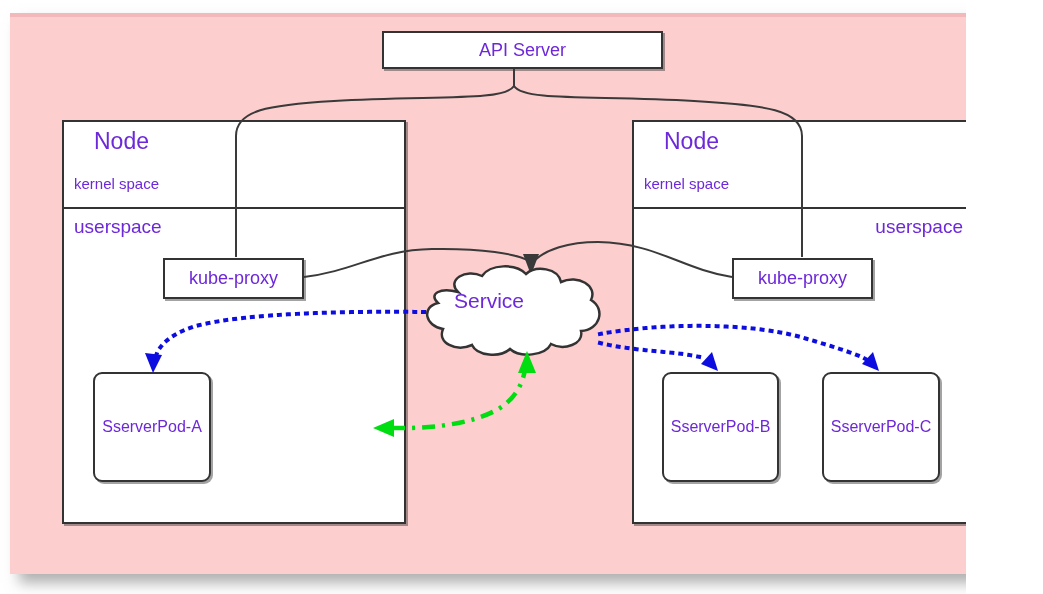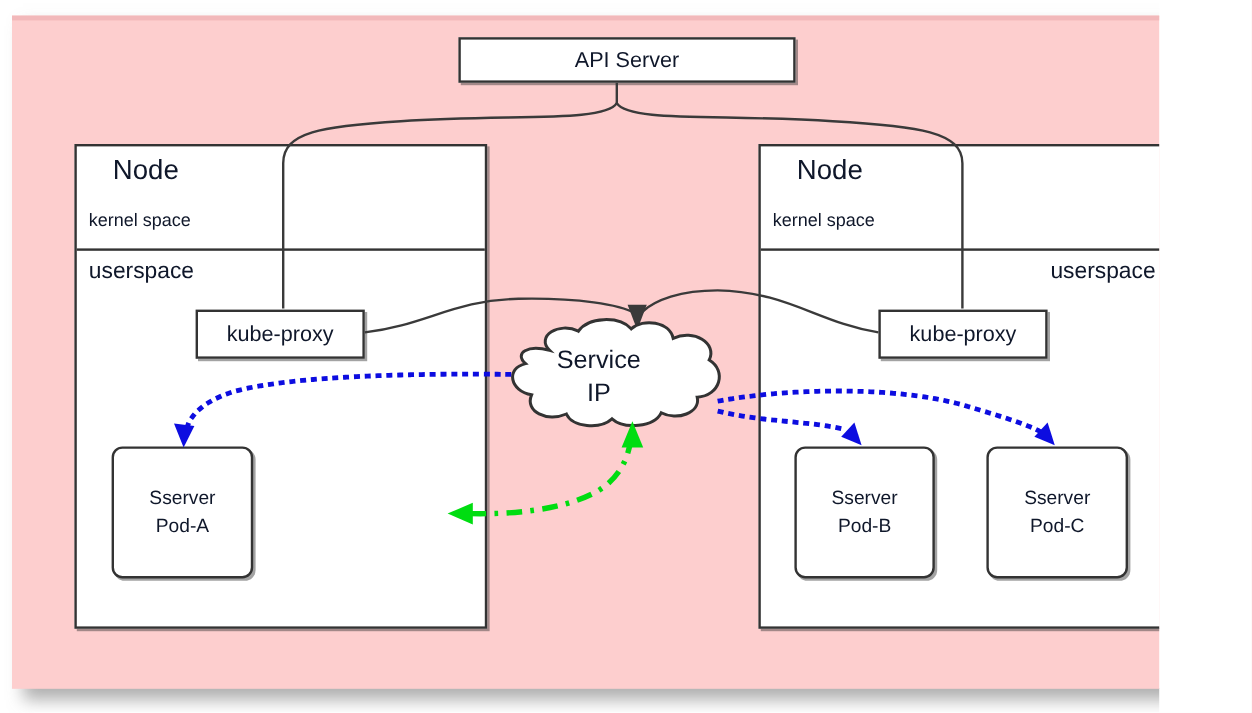--- a/index.html
+++ b/index.html
@@ -1,18 +1,18 @@
 <!DOCTYPE html>
 <html><head>
 <meta charset="utf-8">
 <style>
   html,body{margin:0;padding:0;background:#ffffff;}
   .stage{
     position:relative;width:966px;height:594px;background:#ffffff;
-    font-family:"Liberation Sans",sans-serif;color:#0f172a;overflow:hidden;
+    font-family:"Liberation Sans",sans-serif;color:#6d28d9;overflow:hidden;
   }
   .pink-panel{
     position:absolute;left:10px;top:13px;width:1013px;height:561px;
     background:#fdcece;border-top:4px solid #f2b8ba;box-sizing:border-box;
     box-shadow:9px 9px 13px rgba(110,110,110,0.55);
   }
   .box{
     position:absolute;background:#ffffff;border:2px solid #333333;
     box-sizing:border-box;box-shadow:2px 2px 0 rgba(51,51,51,0.45);
   }
@@ -25,29 +25,29 @@
   .kernel-label{position:absolute;left:10px;top:53px;font-size:15px;text-align:right;}
   .userspace-label{position:absolute;left:10px;top:94px;font-size:19px;}
   .userspace-right{left:auto;right:8px;text-align:right;}
   .divider{position:absolute;left:0;right:0;top:85px;border-top:2px solid #333333;}
   .proxy-box{width:141px;height:41px;top:258px;
     display:flex;align-items:center;justify-content:center;font-size:18px;}
   .proxy-left{left:163px;}
   .proxy-right{left:732px;}
   .pod{
     top:372px;width:118px;height:110px;border-radius:9px;
-    display:flex;flex-direction:column;align-items:center;justify-content:center;
+    display:flex;flex-direction:row;align-items:center;justify-content:center;
     font-size:16px;line-height:1.45;text-align:center;
   }
   .pod-a{left:93px;}
   .pod-client{left:254px;width:117px;}
   .pod-b{left:662px;width:117px;}
   .pod-c{left:822px;}
   .cloud-text{
-    position:absolute;left:438px;top:287px;width:122px;text-align:center;
+    position:absolute;left:454px;top:287px;width:122px;
     font-size:21px;line-height:1.3;z-index:3;
   }
   svg.overlay{position:absolute;left:0;top:0;z-index:2;pointer-events:none;}
 </style>
 </head>
 <body>
 
 <div class="stage">
 
   <div class="pink-panel"></div>
@@ -121,16 +121,15 @@
 
     <path fill="none" stroke="#00dd11" stroke-width="4.5" stroke-dasharray="13 7 3 7" d="M392,428 C442,429 479,421 500,408 C517,397 524,381 526,364"></path>
     <g fill="#00dd11">
       <polygon points="373,428 394,419 394,437"></polygon>
       <polygon points="527,351 518,373 536,373"></polygon>
     </g>
   </svg>
 
   <div class="cloud-text">
     <div>Service</div>
-    <div>IP</div>
   </div>
 
 </div>
 
 </body></html>

